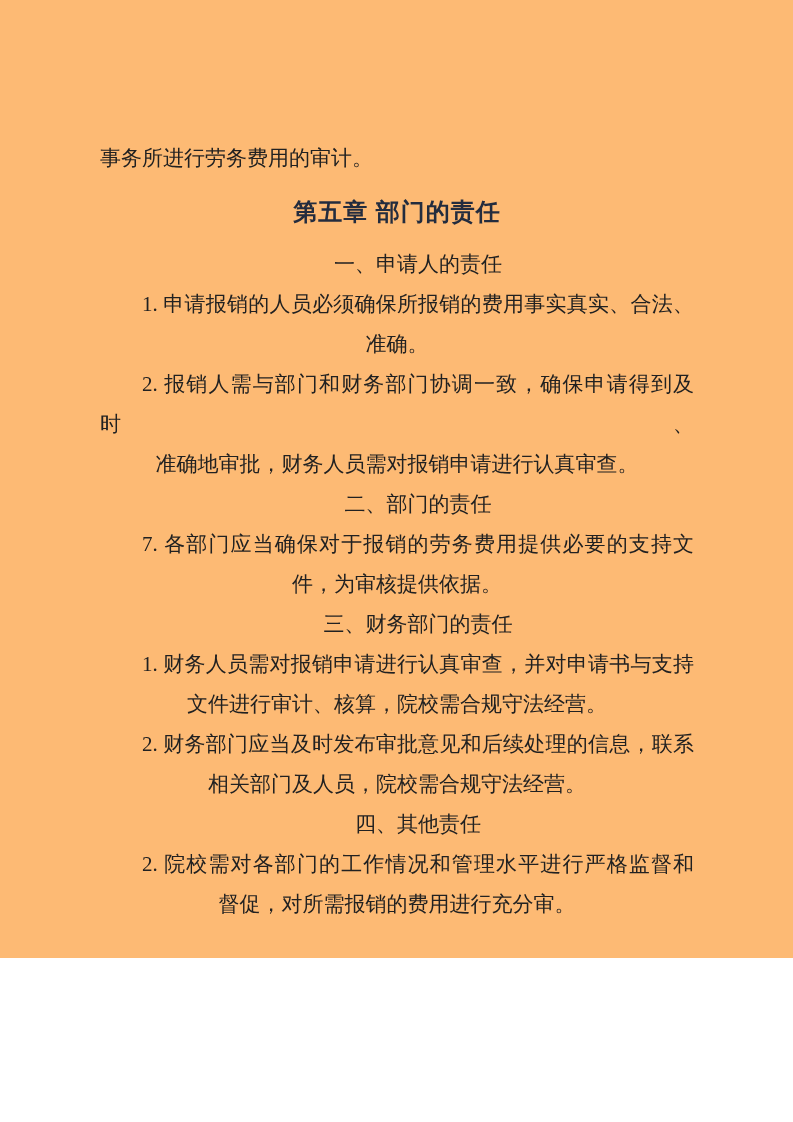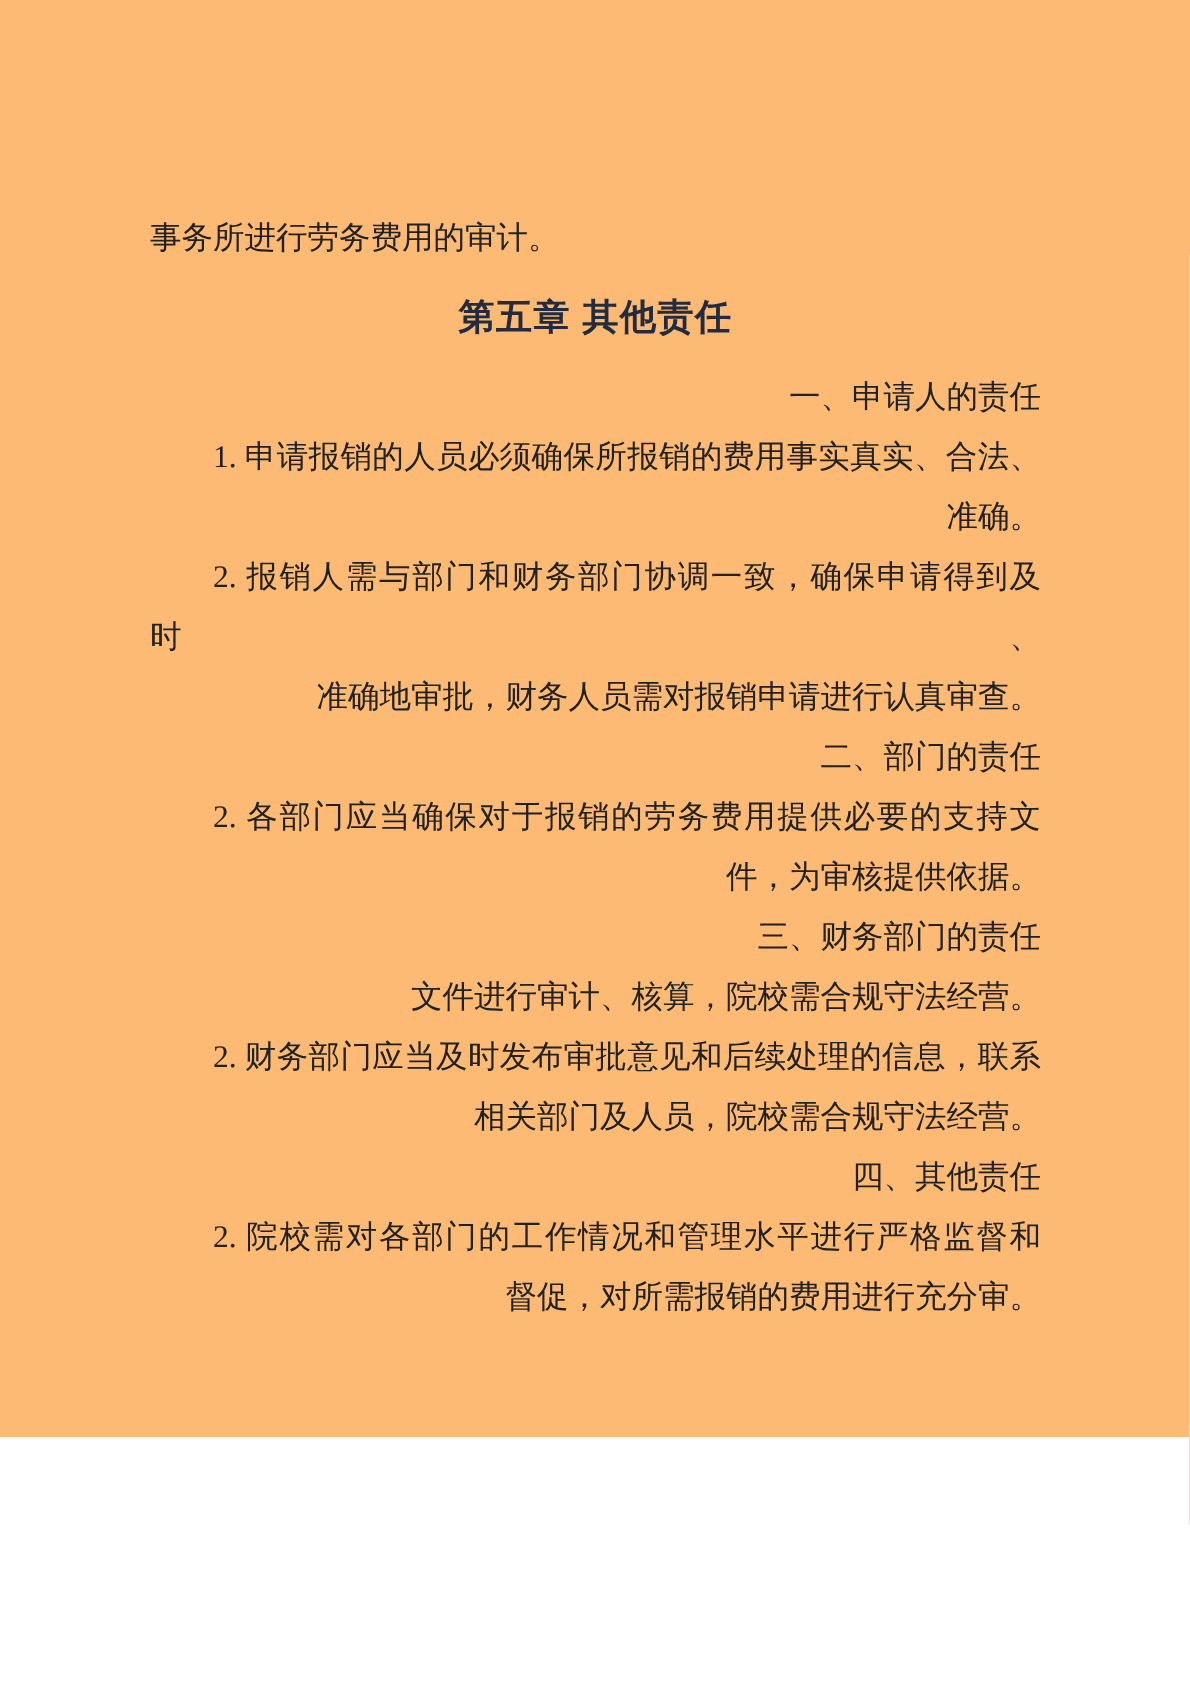--- a/index.html
+++ b/index.html
@@ -38,66 +38,67 @@
     letter-spacing: 1px;
   }
 
   .doc-body { width: 100%; }
 
   .para { width: 100%; }
 
   .para .line {
     font-size: 21px;
     line-height: 40px;
-    text-align: right;
+    text-align: center;
   }
 
   
   .para .line:first-child {
     text-indent: 2em;
   }
 
   
   .para .line:not(:last-child) {
     text-align: justify;
     text-align-last: justify;
     text-justify: inter-character;
   }
 </style>
 </head>
 <body>
 
 <div class="page" style="color: rgb(33, 33, 33);">
   <p class="continuation-line">事务所进行劳务费用的审计。</p>
 
-  <h1 class="chapter-heading" style="color: rgb(35, 44, 62);">第五章 其他责任</h1>
+  <h1 class="chapter-heading" style="color: rgb(35, 44, 62);">第五章 部门的责任</h1>
 
   <div class="doc-body">
       <div class="para">
         <div class="line">一、申请人的责任</div>
       </div>
       <div class="para">
         <div class="line">1. 申请报销的人员必须确保所报销的费用事实真实、合法、</div>
         <div class="line">准确。</div>
       </div>
       <div class="para">
         <div class="line">2. 报销人需与部门和财务部门协调一致，确保申请得到及时、</div>
         <div class="line">准确地审批，财务人员需对报销申请进行认真审查。</div>
       </div>
       <div class="para">
         <div class="line">二、部门的责任</div>
       </div>
       <div class="para">
-        <div class="line">2. 各部门应当确保对于报销的劳务费用提供必要的支持文</div>
+        <div class="line">7. 各部门应当确保对于报销的劳务费用提供必要的支持文</div>
         <div class="line">件，为审核提供依据。</div>
       </div>
       <div class="para">
         <div class="line">三、财务部门的责任</div>
       </div>
       <div class="para">
+        <div class="line">1. 财务人员需对报销申请进行认真审查，并对申请书与支持</div>
         <div class="line">文件进行审计、核算，院校需合规守法经营。</div>
       </div>
       <div class="para">
         <div class="line">2. 财务部门应当及时发布审批意见和后续处理的信息，联系</div>
         <div class="line">相关部门及人员，院校需合规守法经营。</div>
       </div>
       <div class="para">
         <div class="line">四、其他责任</div>
       </div>
       <div class="para">

